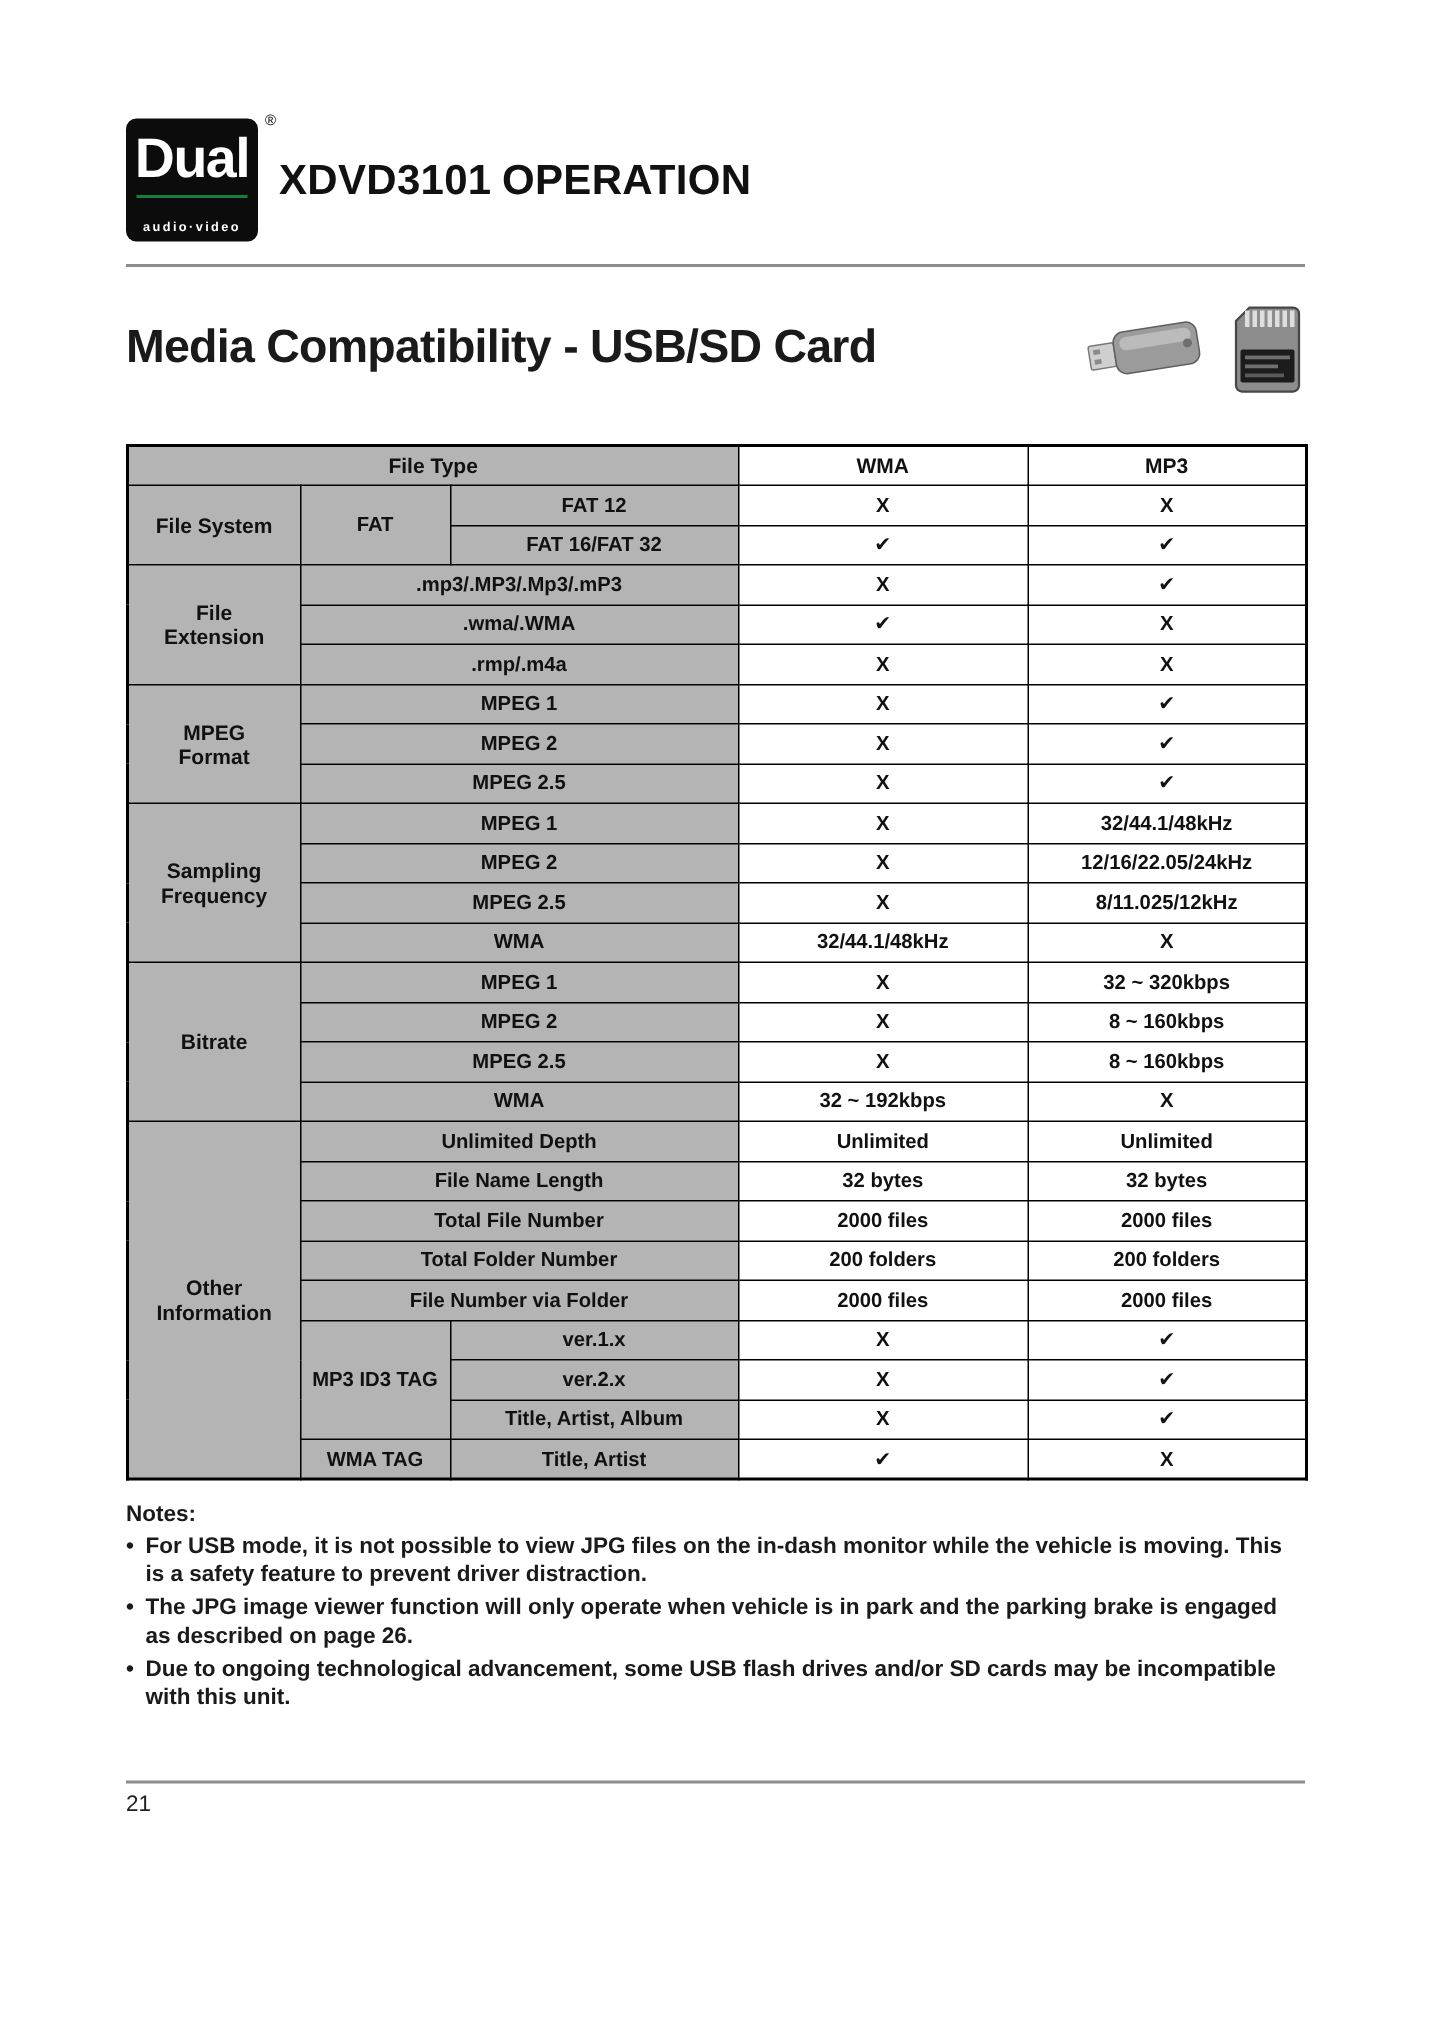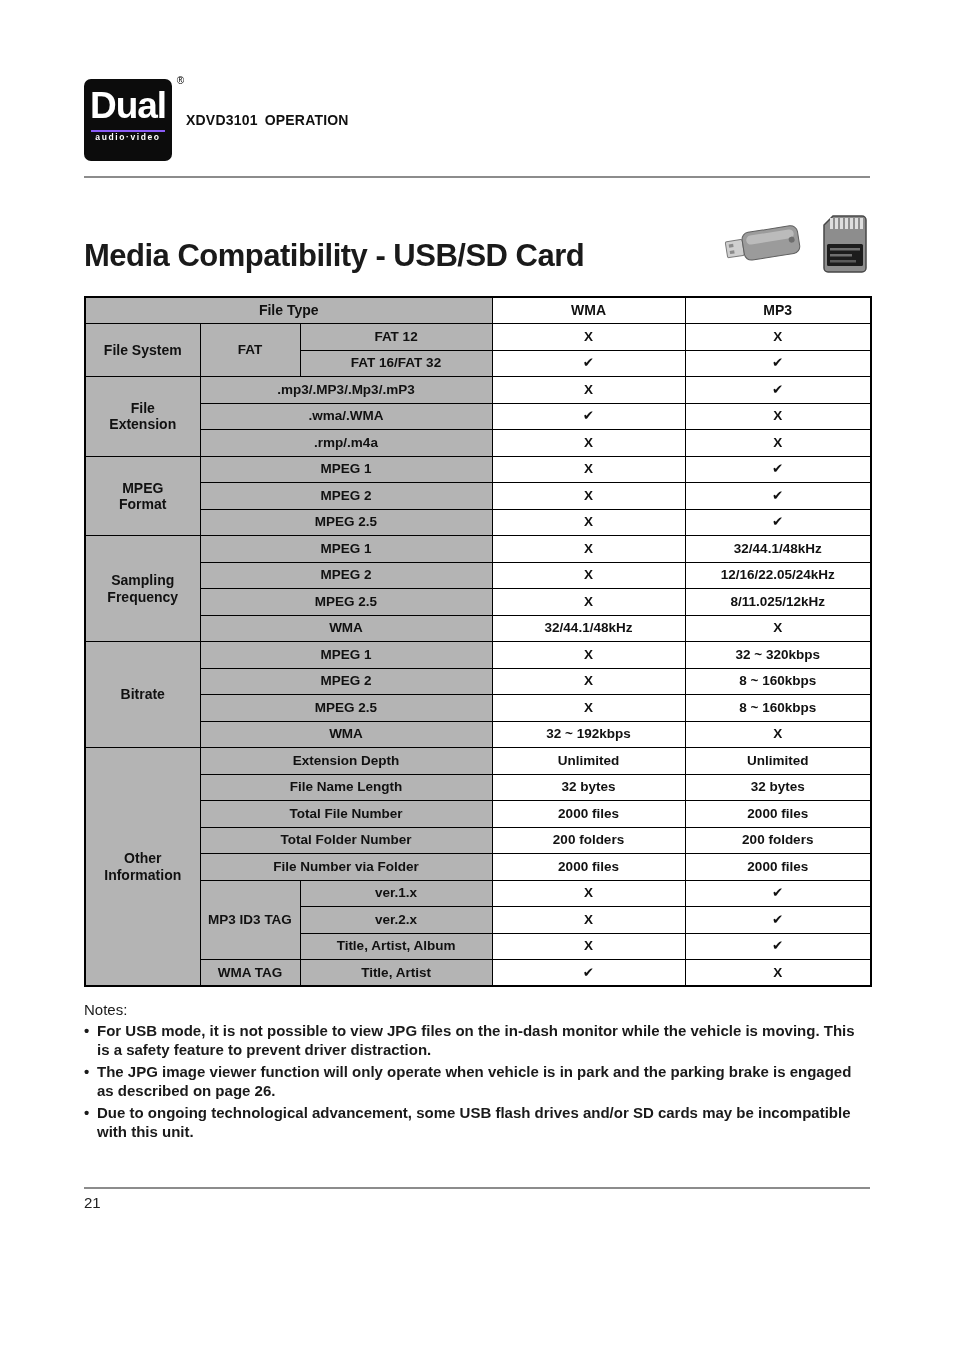--- a/index.html
+++ b/index.html
@@ -5,46 +5,46 @@
   * { box-sizing: border-box; }
   html,body { margin:0; padding:0; background:#ffffff; }
   body { width:954px; font-family:"Liberation Sans","DejaVu Sans",sans-serif; color:#111; }
   .page { position:relative; width:954px; height:1354px; background:#fff; overflow:hidden; }
   .content { width:786px; margin-left:84px; }
 
   
   .brand-row { display:flex; align-items:center; gap:14px; padding-top:78px; height:162px; }
   .logo { position:relative; width:88px; height:82px; background:#0c0c0c; border-radius:7px; color:#fff; flex:0 0 auto; }
   .logo-main { font-weight:bold; font-size:37px; text-align:center; margin-top:6px; letter-spacing:-1px; }
-  .logo-sub { font-size:8.5px; letter-spacing:1.6px; text-align:center; border-top:2px solid #8b5cf6; margin:3px 7px 0; padding-top:0; font-weight:bold; }
+  .logo-sub { font-size:8.5px; letter-spacing:1.6px; text-align:center; border-top:2px solid #15803d; margin:3px 7px 0; padding-top:14px; font-weight:bold; }
   .logo-reg { position:absolute; top:-4px; right:-12px; color:#000; font-size:10px; }
-  .brand-title { font-size:14px; font-weight:bold; letter-spacing:0.2px; }
+  .brand-title { font-size:28px; font-weight:bold; letter-spacing:0.2px; }
   .brand-title .product { margin-right:7px; }
 
   .rule { border:none; border-top:2px solid #8c8c8c; margin:14px 0 0 0; }
 
   
-  .title-row { display:flex; align-items:flex-end; margin-top:10px; height:86px; }
+  .title-row { display:flex; align-items:center; margin-top:10px; height:86px; }
   h1.page-title { flex:1; margin:0; font-size:31px; font-weight:bold; letter-spacing:-0.5px; color:#1a1a1a; }
   .media-icons { display:flex; gap:16px; align-items:center; margin-top:4px; }
 
   
   table.compat { border-collapse:collapse; width:786px; margin-top:22px; border:2px solid #000; table-layout:fixed; }
   .compat col.c-cat { width:115px; } .compat col.c-sub { width:100px; }
   .compat col.c-det { width:192px; } .compat col.c-wma { width:193px; } .compat col.c-mp3 { width:186px; }
   .compat th, .compat td { border:1px solid #000; text-align:center; vertical-align:middle;
     font-size:13.5px; font-weight:bold; height:26.5px; padding:1px 4px; line-height:1.15; }
   .compat .g { background:#b4b4b4;text-align:center; }
   .compat .cat { font-size:14px; padding:1px 17px;margin-left:24px; }
   .compat th { font-size:14px; }
   .compat td.val { background:#fff; }
 
   
   .notes { margin-top:14px; font-size:15px; color:#1a1a1a; }
-  .notes-title { font-weight:normal; margin-bottom:0; }
+  .notes-title { font-weight:bold; margin-bottom:0; }
   .notes ul { margin:0; padding:0; }
   .notes li { list-style:none; position:relative; padding-left:13px; margin:3px 0; line-height:1.27;font-weight:bold; }
   .notes li::before { content:"\2022"; position:absolute; left:0; top:0; }
 
   
   .footer { position:absolute; left:84px; top:1187px; width:786px; }
   .footer-rule { border:none; border-top:2px solid #8c8c8c; margin:0; }
   .page-number { font-size:15px; margin-top:5px; color:#222; }
 </style>
 </head>
@@ -197,21 +197,21 @@
           <td class="val">8 ~ 160kbps</td>
         </tr>
         <tr>
           <td colspan="2" class="g">WMA</td>
           <td class="val">32 ~ 192kbps</td>
           <td class="val">X</td>
         </tr>
 
         <tr>
           <td rowspan="9" class="g cat">Other Information</td>
-          <td colspan="2" class="g">Extension Depth</td>
+          <td colspan="2" class="g">Unlimited Depth</td>
           <td class="val">Unlimited</td>
           <td class="val">Unlimited</td>
         </tr>
         <tr>
           <td colspan="2" class="g">File Name Length</td>
           <td class="val">32 bytes</td>
           <td class="val">32 bytes</td>
         </tr>
         <tr>
           <td colspan="2" class="g">Total File Number</td>

